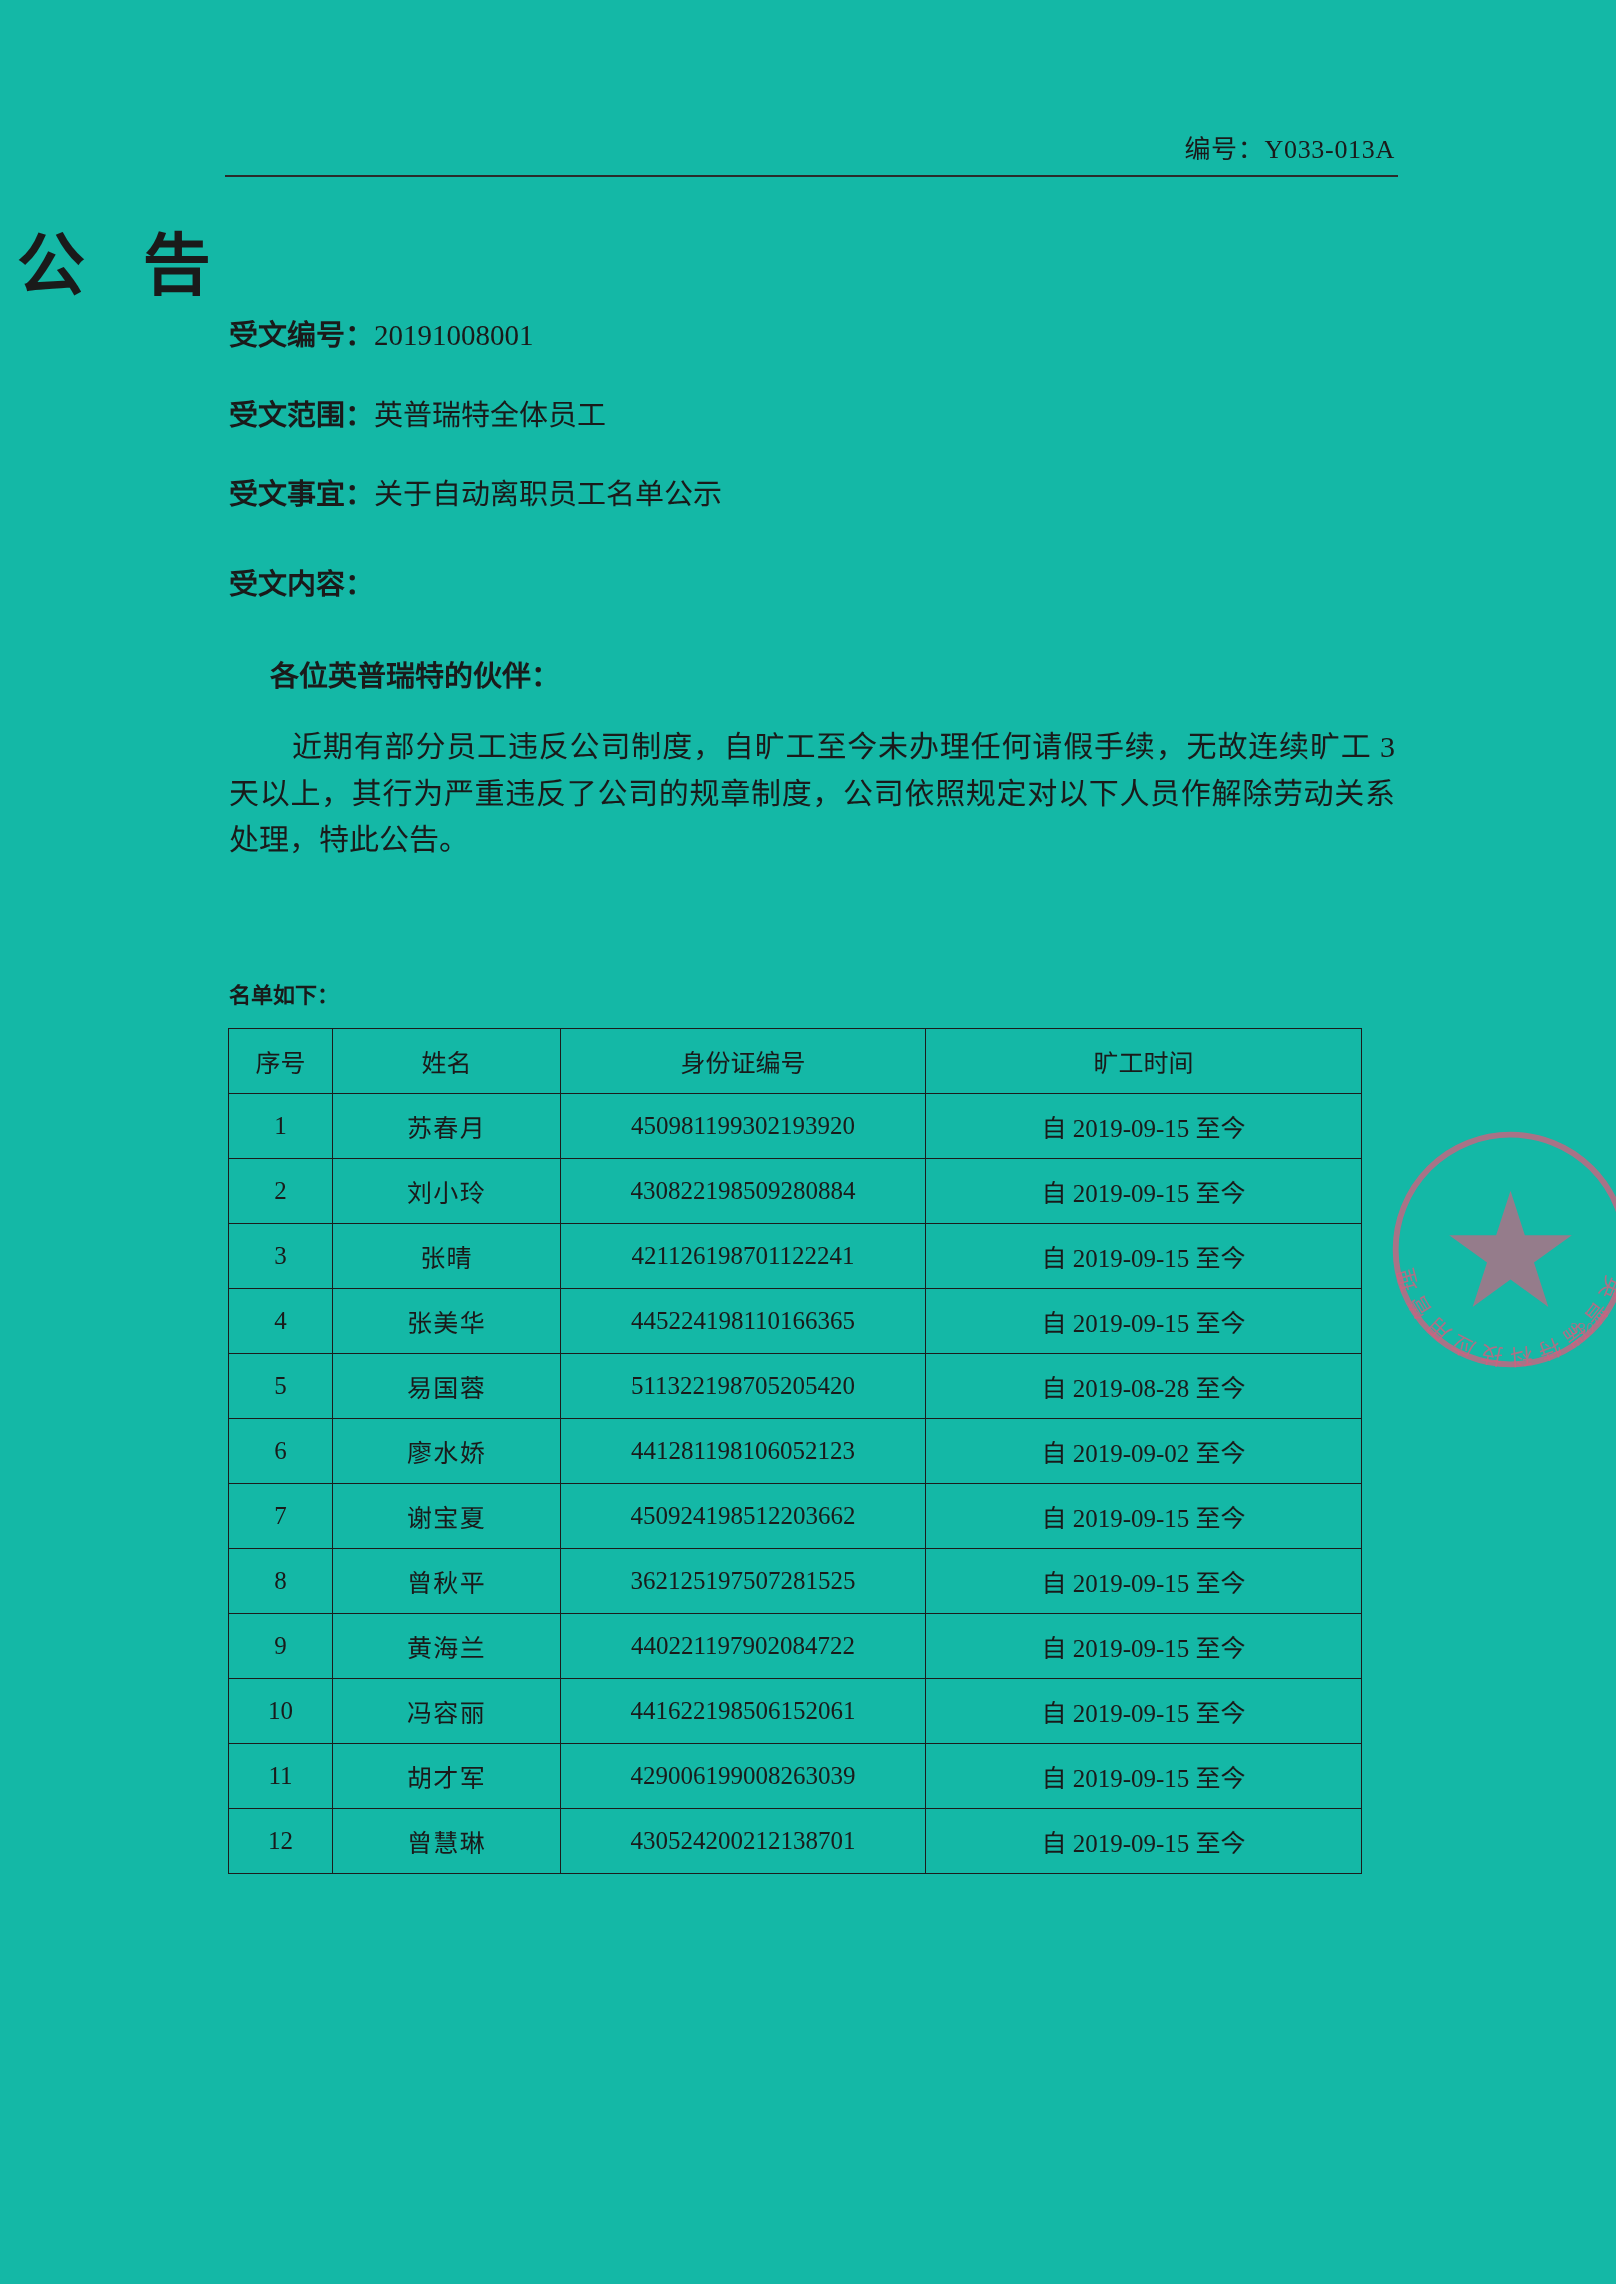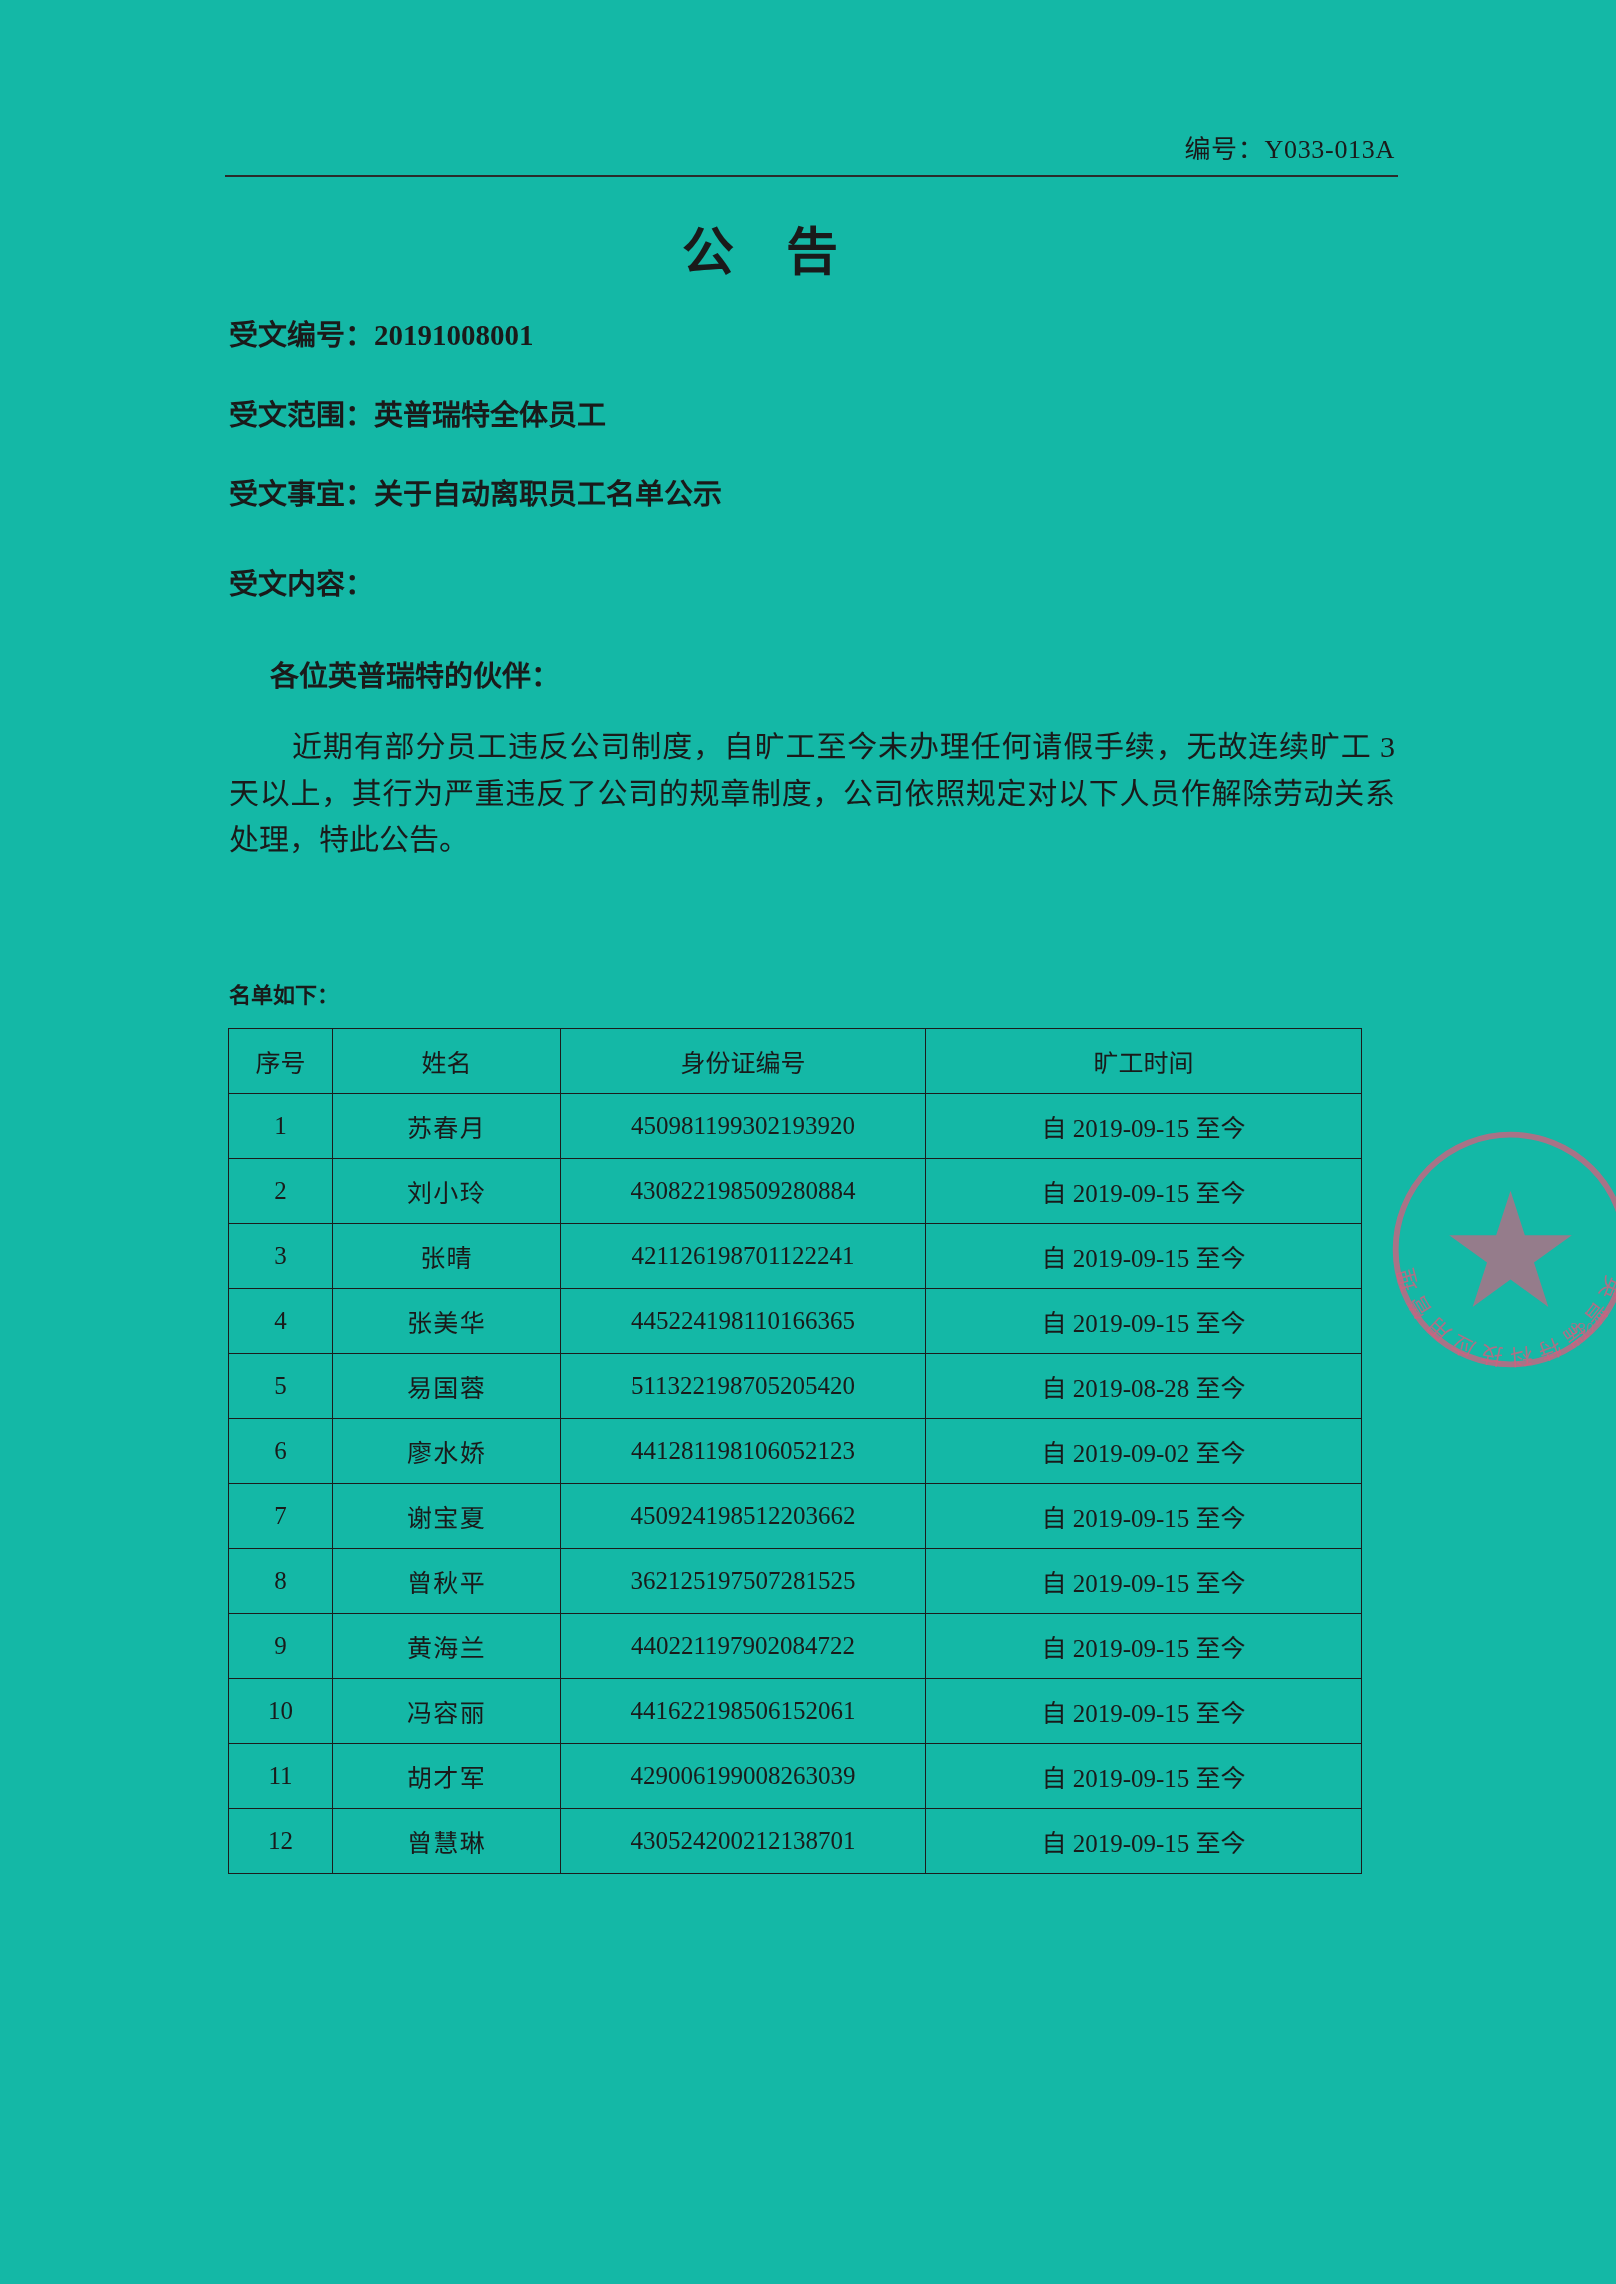--- a/index.html
+++ b/index.html
@@ -42,41 +42,41 @@
     height: 2px;
     background: #2b2b2b;
   }
 
   
   .doc-title {
     position: absolute;
     top: 210px;
     left: 0;
     width: 1520px;
-    text-align: center;
-    font-size: 52px;
+    text-align: left;
+    font-size: 68px;
     font-weight: bold;
     letter-spacing: 17px;
     text-indent: 17px;
     font-family: "DejaVu Serif", "Liberation Serif", serif;
   }
 
   
   .meta {
     position: absolute;
     left: 229px;
     font-size: 29px;
     white-space: nowrap;
   }
   .meta .lbl {
     font-weight: bold;
     font-family: "DejaVu Serif", "Liberation Serif", serif;
   }
   .meta .val {
-    font-weight: bold;
+    font-weight: normal;
     margin-top: 16px;
   }
   .meta-1 { top: 311px; }
   .meta-2 { top: 391px; }
   .meta-3 { top: 470px; }
   .meta-4 { top: 560px; }
 
   .salutation {
     position: absolute;
     left: 229px;

